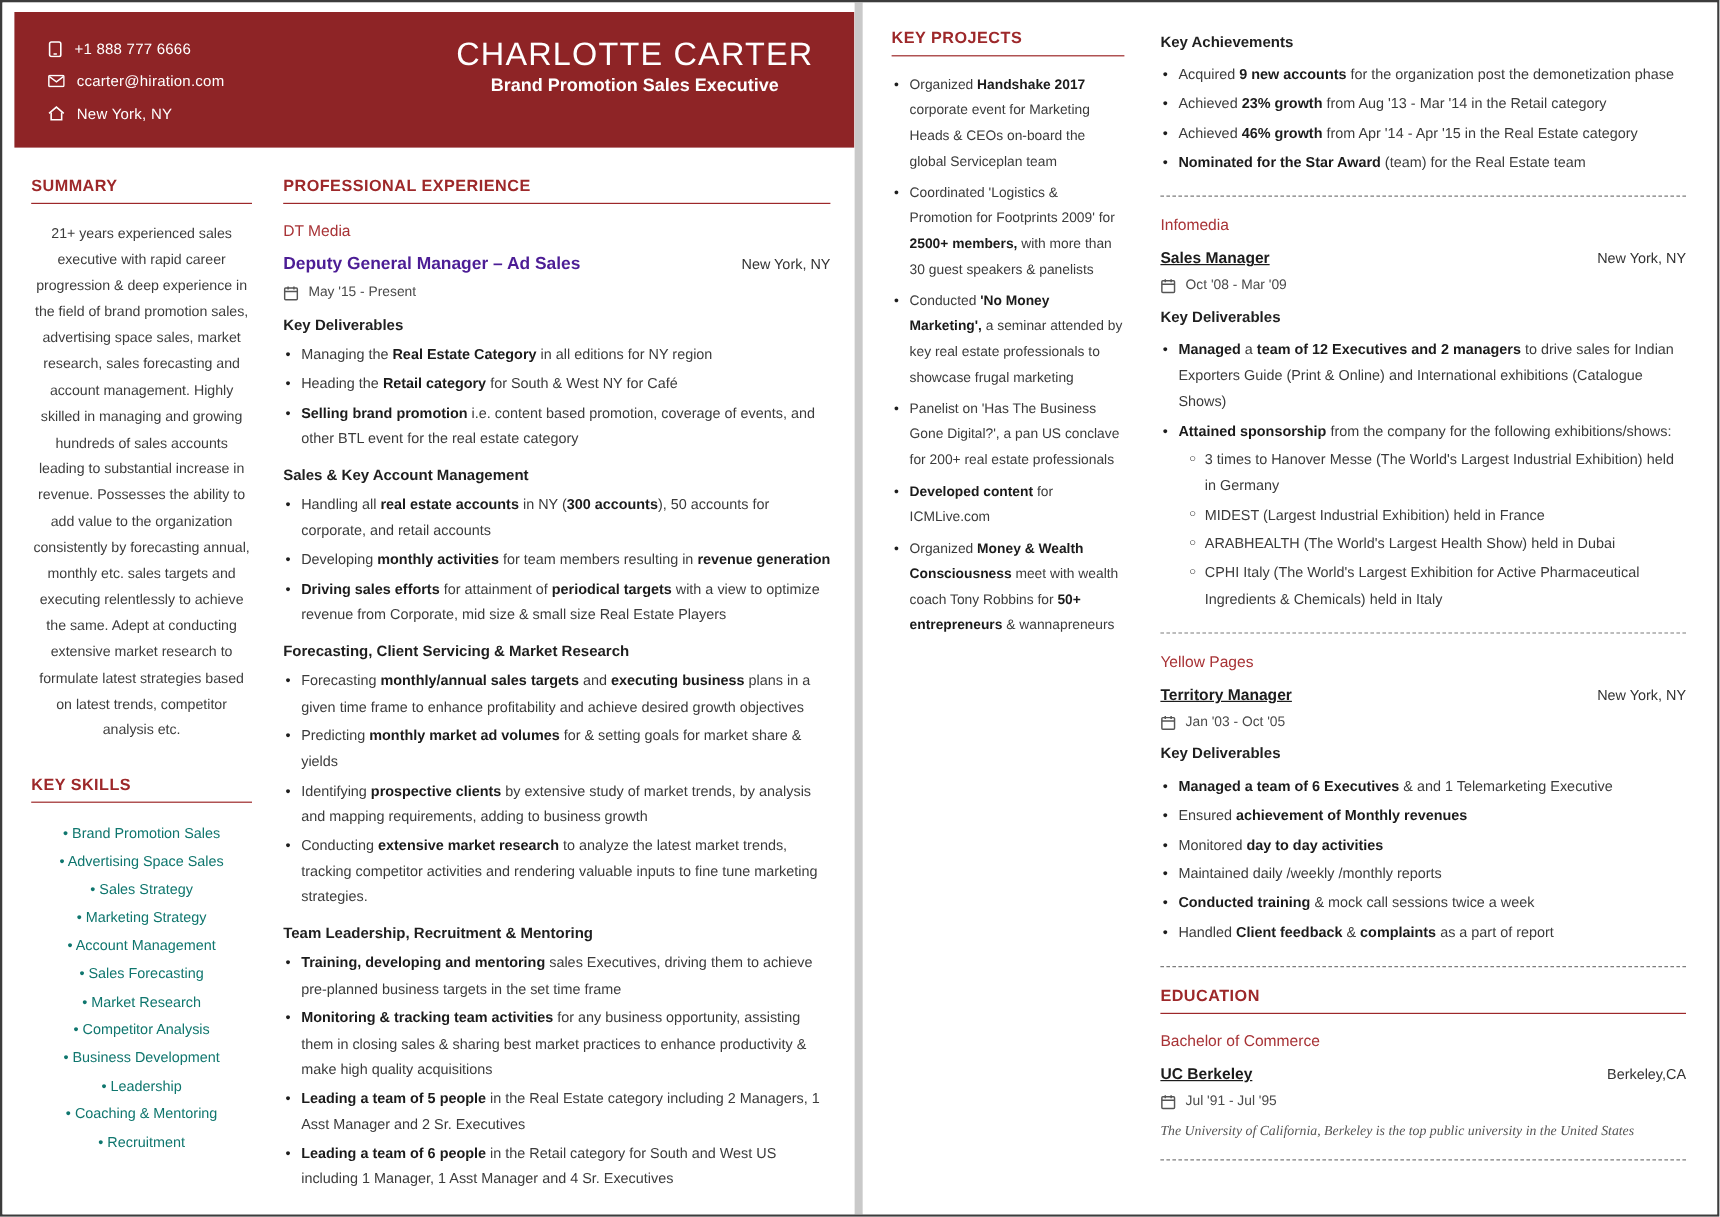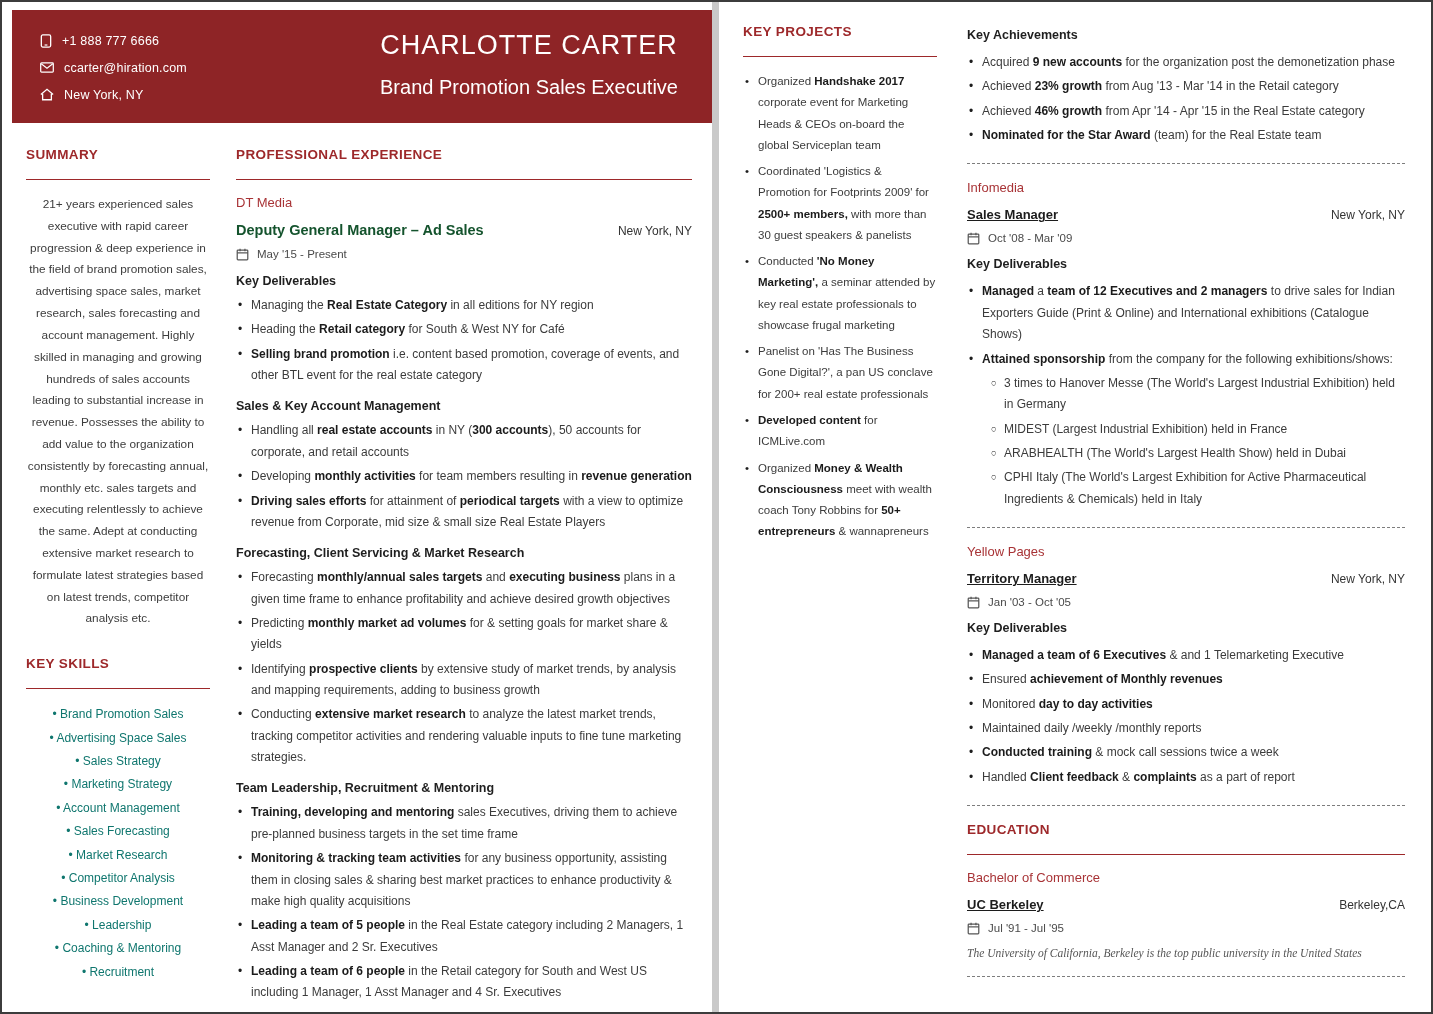--- a/index.html
+++ b/index.html
@@ -26,41 +26,41 @@
     height: 113px;
     background: var(--header-red, #8e2426);
     position: relative;
     color: #fff;
   }
   .contact { position: absolute; left: 28px; top: 17px; }
   .contact-row { display: flex; align-items: center; gap: 10px; height: 27px; }
   .contact-row .txt { font-size: 12.5px; letter-spacing: .2px; }
   .name-block { position: absolute; right: 18px; top: 20px; width: 330px; text-align: center; }
   .name { font-size: 27px; font-weight: 400; letter-spacing: 1px; }
-  .job-title { font-size: 20px; margin-top: 15px; font-weight: 400; }
+  .job-title { font-size: 15px; margin-top: 2px; font-weight: 700; }
 
   
   .content { display: flex; padding: 24px 20px 0 24px; }
   .sidebar { width: 184px; flex: none; }
   .main { flex: 1; margin-left: 26px; }
 
   h2.sec {
     font-size: 13.5px; font-weight: 700; letter-spacing: .4px;
     color: var(--accent-red, #9d282a);
     border-bottom: 1.5px solid var(--accent-red, #9d282a);
-    padding-bottom: 17px; margin-bottom: 14px;
+    padding-bottom: 7px; margin-bottom: 14px;
   }
   .summary-text { font-size: 11.8px; line-height: 1.85; color: #3c3c3c; text-align: center; }
   .skills { margin-top: 26px; }
   .skill { font-size: 12px; line-height: 1.95; text-align: center; color: #0f766e; }
   .skill::before { content: "• "; }
 
   .co-name { color: var(--subhead-red, #a83336); font-weight: 400; font-size: 13px; margin: 15px 0 12px; }
   .role-row { display: flex; justify-content: space-between; align-items: baseline; }
-  .role { font-size: 14.5px; font-weight: 700; color: #14532d; }
+  .role { font-size: 14.5px; font-weight: 700; color: #4c1d95; }
   .loc { font-size: 12px; color: #333; }
   .date-row { display: flex; align-items: flex-start; gap: 8px; margin: 10px 0 12px; color: #4a4a4a; font-size: 11.5px; }
   .sub-title { font-weight: 700; font-size: 12.5px; color: #1f1f1f; margin: 13px 0 7px; }
 
   ul.bullets { list-style: none; }
   ul.bullets li {
     position: relative; padding-left: 15px;
     font-size: 12px; line-height: 1.78; color: #3b3b3b; margin-bottom: 3px;
   }
   ul.bullets li::before { content: "•"; position: absolute; left: 2px; color: #1d1d1d; }

